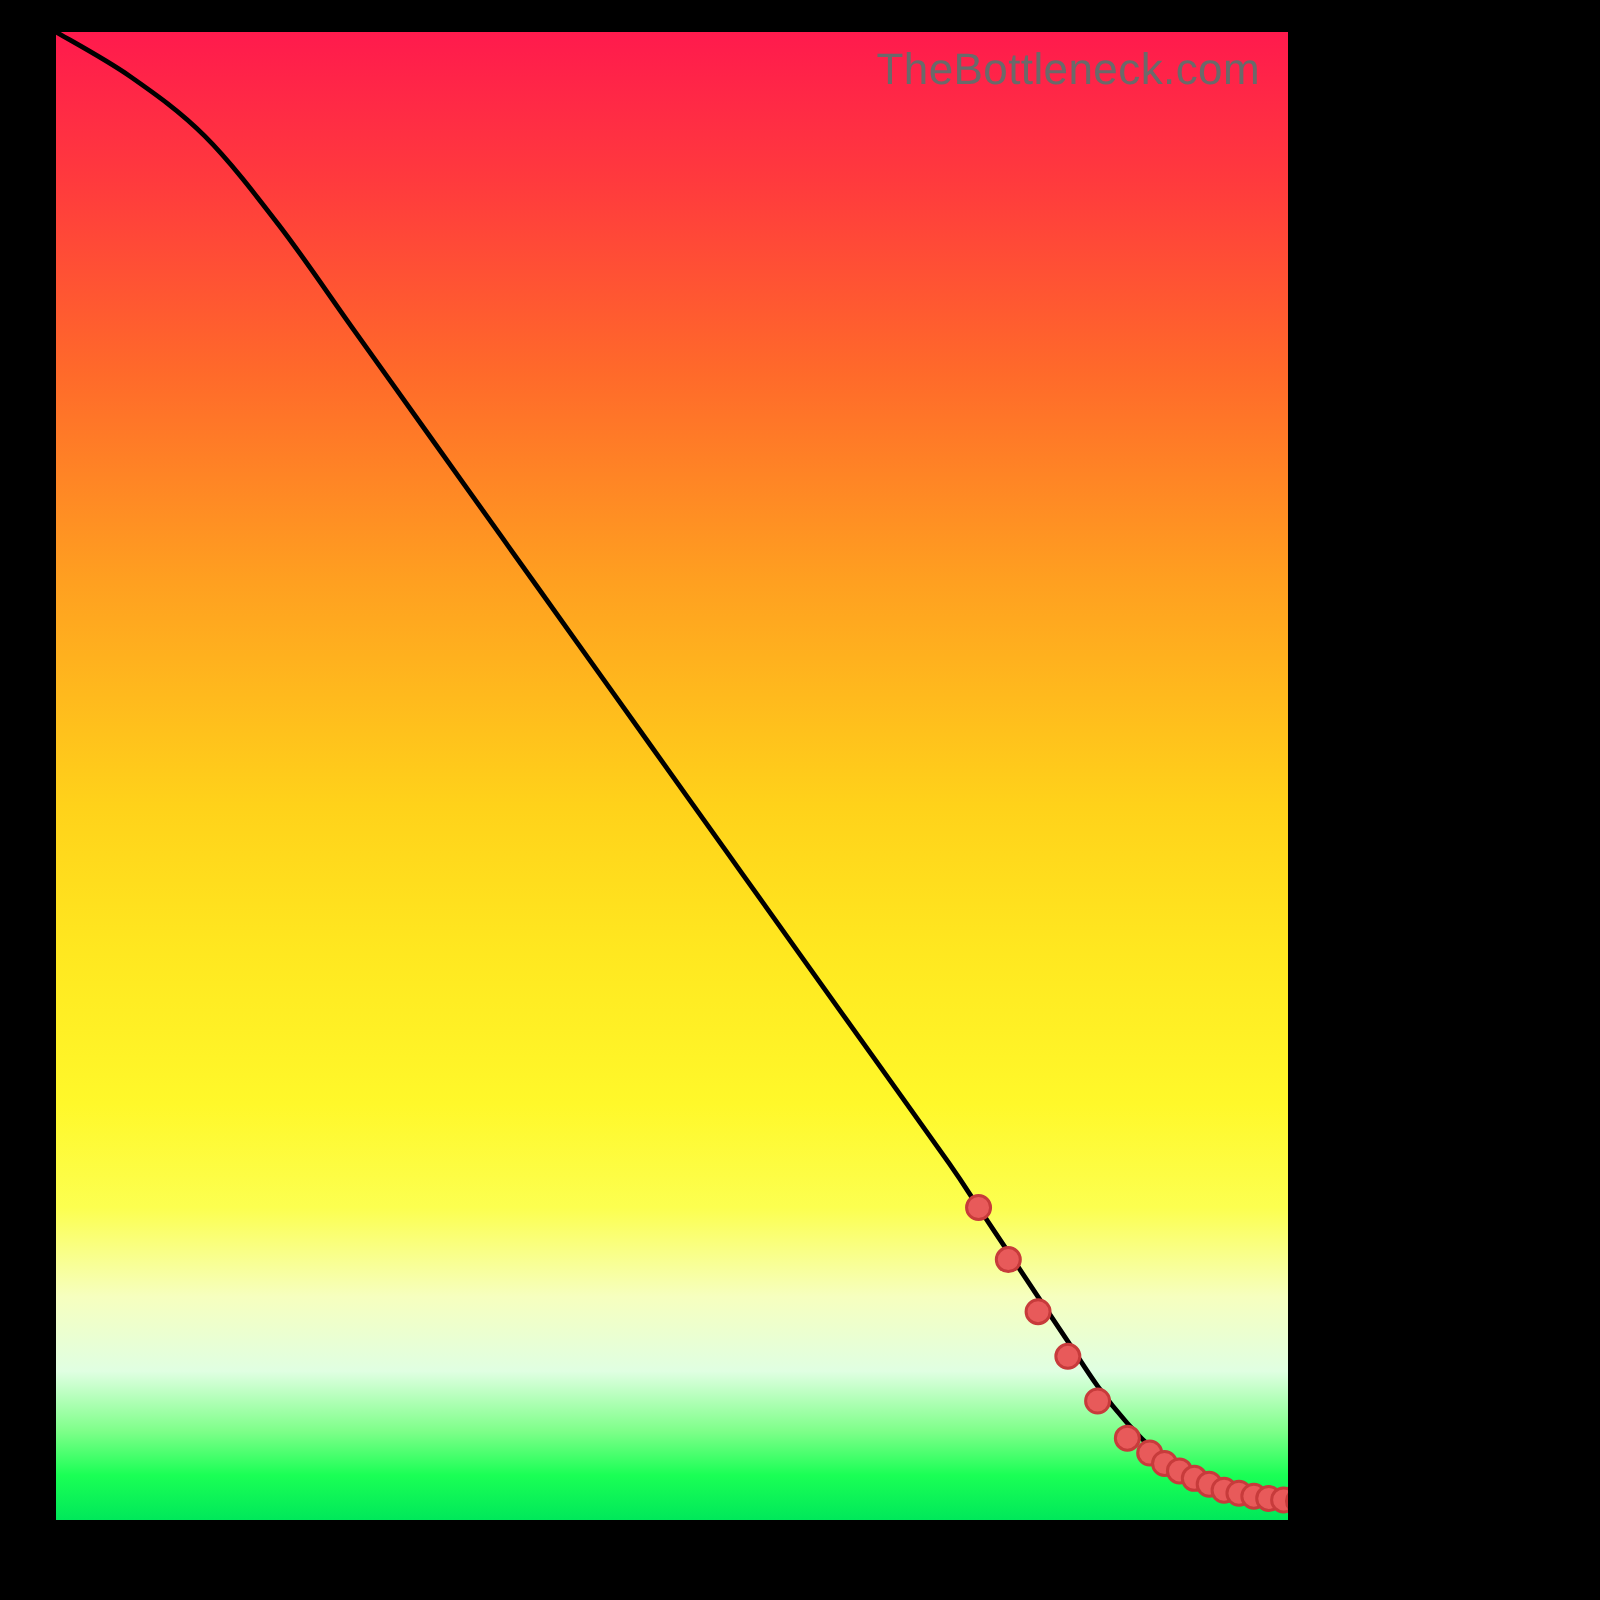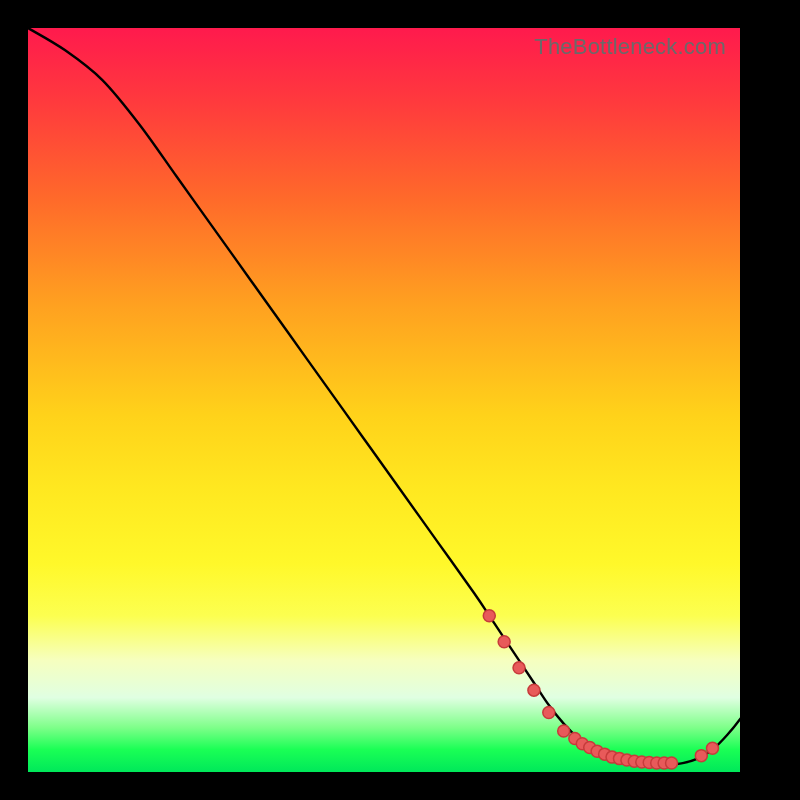--- a/index.html
+++ b/index.html
@@ -13,22 +13,22 @@
   }
   .frame {
     position: relative;
     width: 800px;
     height: 800px;
     background: #000;
   }
   .plot-area {
     position: absolute;
     left: 28px;
-    top: 28px;
-    width: 712px;
+    top: 16px;
+    width: 616px;
     height: 744px;
     background: linear-gradient(to bottom,
       #ff1a4d 0%,
       #ff3a3d 10%,
       #ff6a2a 23%,
       #ffa020 37%,
       #ffd21a 52%,
       #ffe820 62%,
       #fff82a 72%,
       #fcff50 79%,

